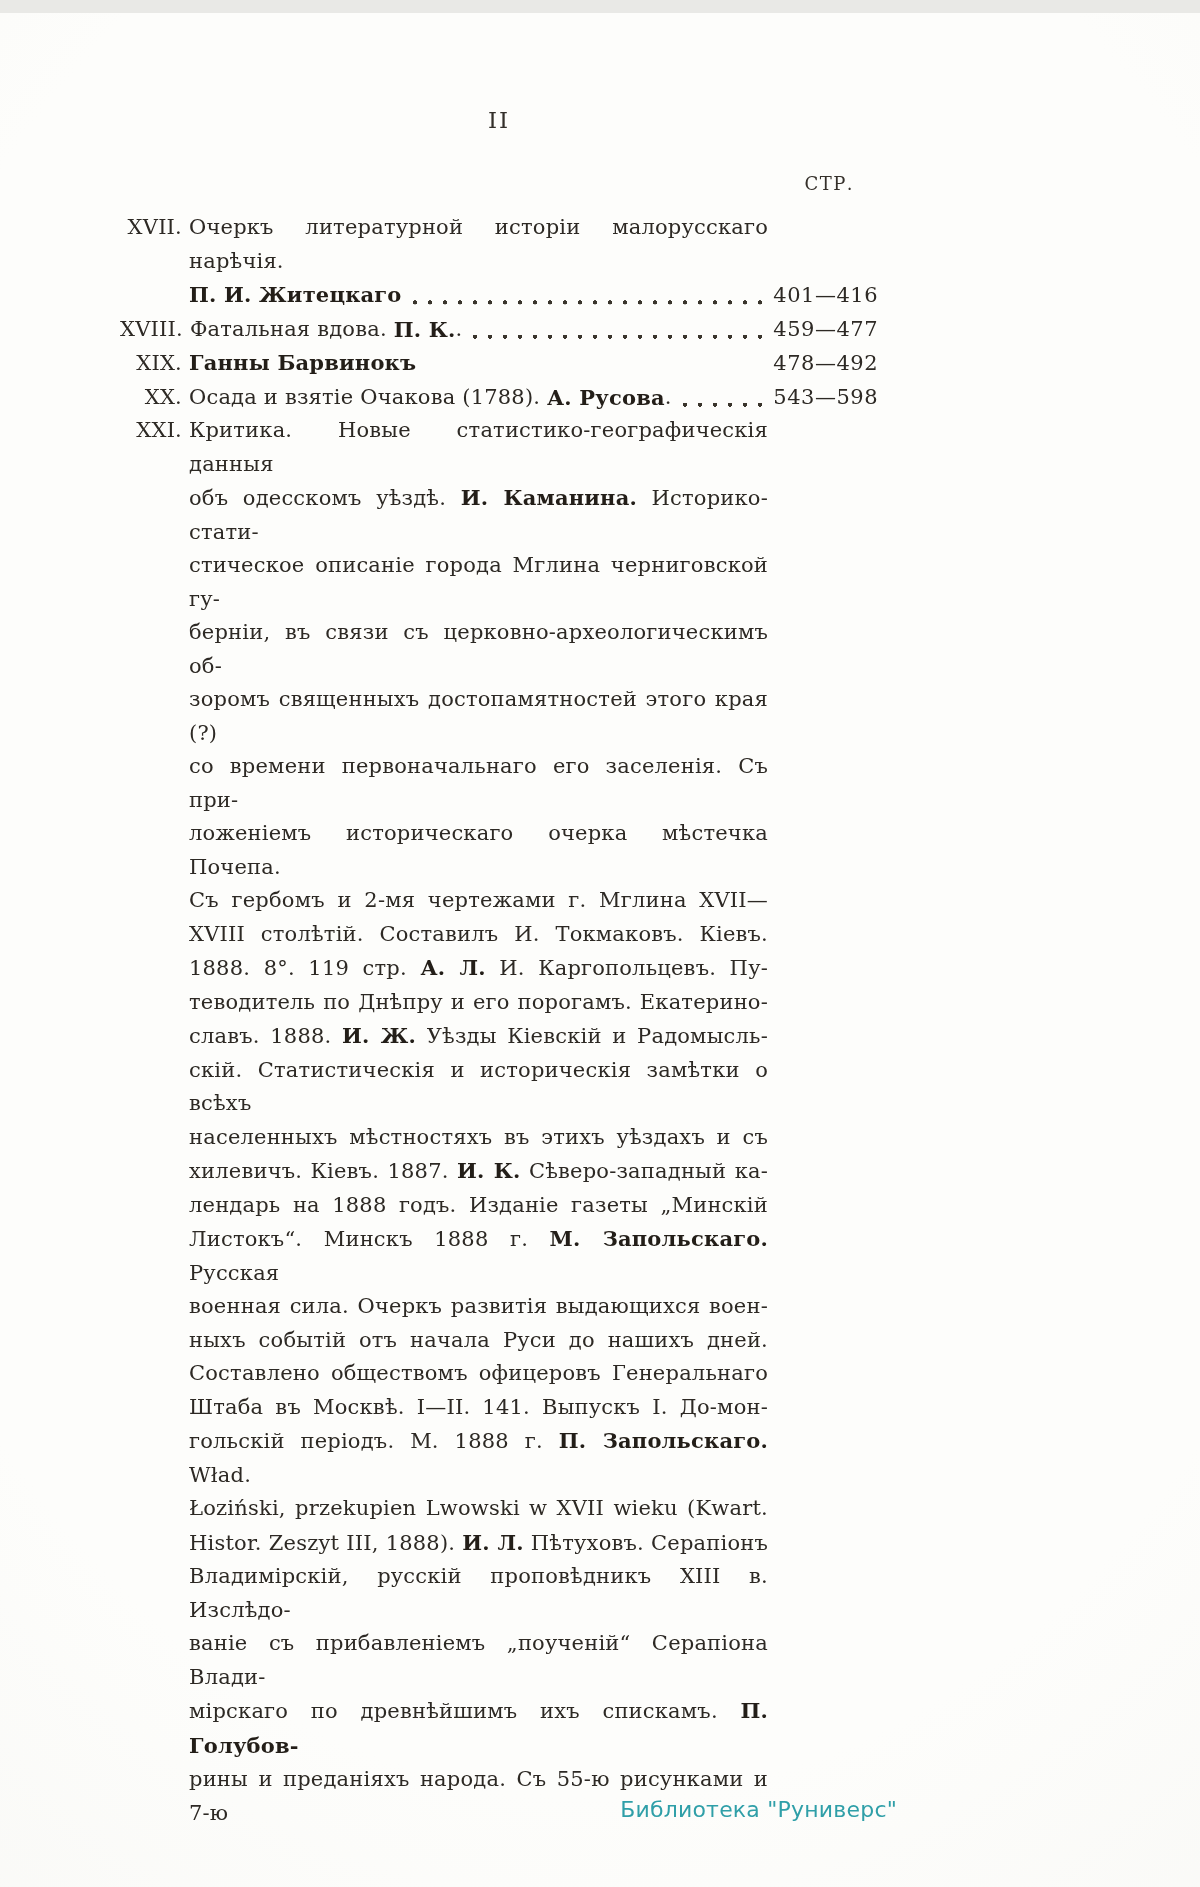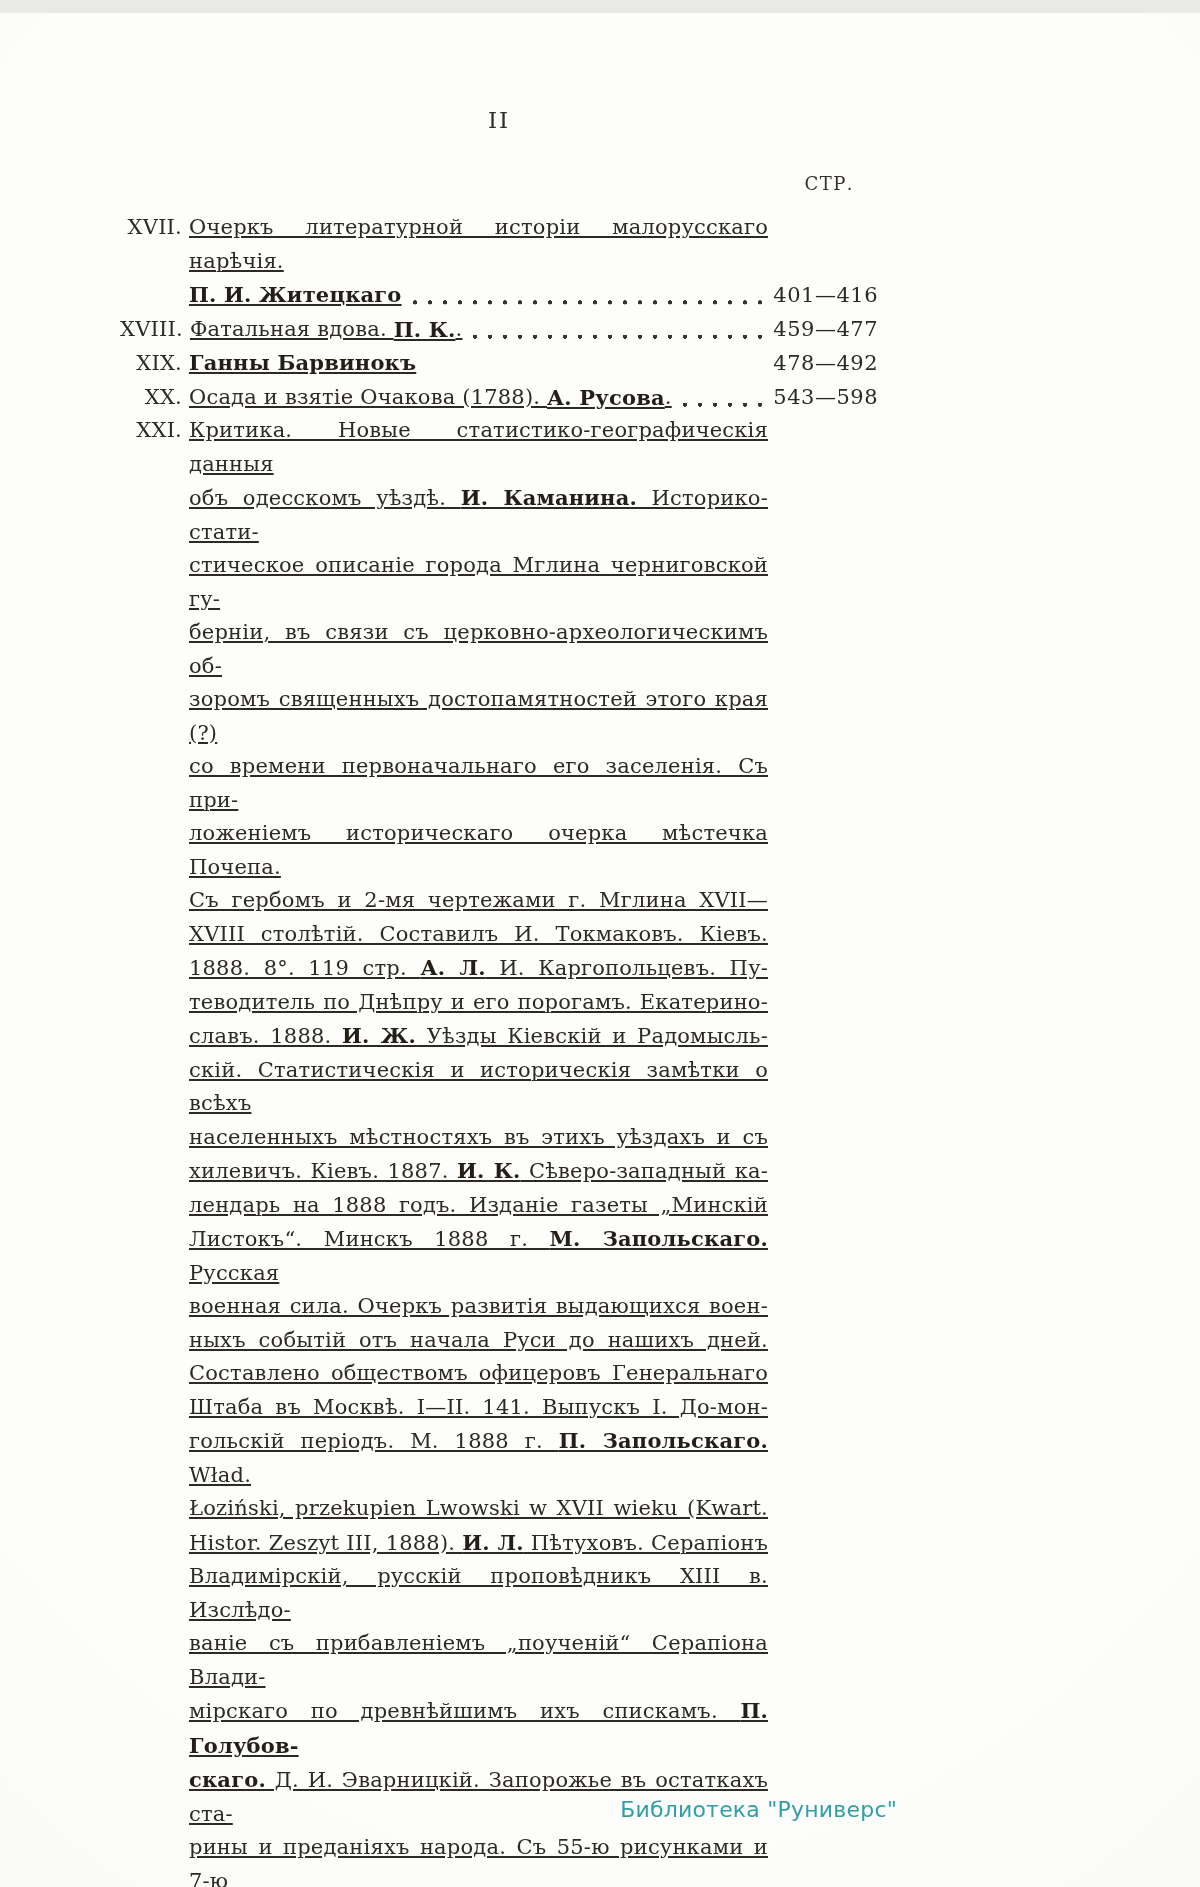--- a/index.html
+++ b/index.html
@@ -17,21 +17,21 @@
   .toc {
     position:absolute; left:120px; top:156px; width:758px;
     font-size:21px; line-height:33.5px; letter-spacing:0.2px;
   }
   .col-header {
     text-align:right; padding-right:24px; font-size:18px; letter-spacing:1.5px;
     line-height:30px; margin-bottom:12px; color:#35302a;
   }
   .row { display:flex; align-items:baseline; }
   .num { flex:0 0 62px; text-align:right; white-space:nowrap; }
-  .txt { flex:1 1 auto; min-width:0; padding-left:7px; overflow:hidden;text-decoration:underline; }
+  .txt { flex:1 1 auto; min-width:0; padding-left:7px; overflow:hidden; }
   .txt.justify { text-align:justify; text-align-last:justify; }
   .txt.flexline { display:flex; align-items:flex-end; }
   .flexline span { white-space:pre; }
   .leader {
     flex:1 1 auto; min-width:14px; align-self:stretch; margin:0 4px 0 9px;
     background-image: radial-gradient(circle 2.1px at 4px 72%, #3a352c 97%, rgba(58,53,44,0) 100%);
     background-size:15px 100%; background-repeat:repeat-x;
   }
   .pages { flex:0 0 110px; text-align:right; white-space:nowrap; letter-spacing:0.5px; }
   .b { font-weight:bold; color:#231e18; }
@@ -219,24 +219,19 @@
           <div class="txt justify"><span>ваніе съ прибавленіемъ „поученій“ Серапіона Влади-</span></div>
           <div class="pages"></div>
         </div>
         <div class="row">
           <div class="num"></div>
           <div class="txt justify"><span>мірскаго по древнѣйшимъ ихъ спискамъ. </span><span class="b">П. Голубов-</span></div>
           <div class="pages"></div>
         </div>
         <div class="row">
           <div class="num"></div>
-          <div class="txt justify"><span class="b">скаго.</span><span> Д. И. Эварницкій. Запорожье въ остаткахъ ста-</span></div>
-          <div class="pages"></div>
-        </div>
-        <div class="row">
-          <div class="num"></div>
           <div class="txt justify"><span>рины и преданіяхъ народа. Съ 55-ю рисунками и 7-ю</span></div>
           <div class="pages"></div>
         </div>
       </div>
   </div>
   <div class="watermark" style="color: rgb(47, 159, 168);">Библиотека "Руниверс"</div>
 </div>
 
 </body></html>

